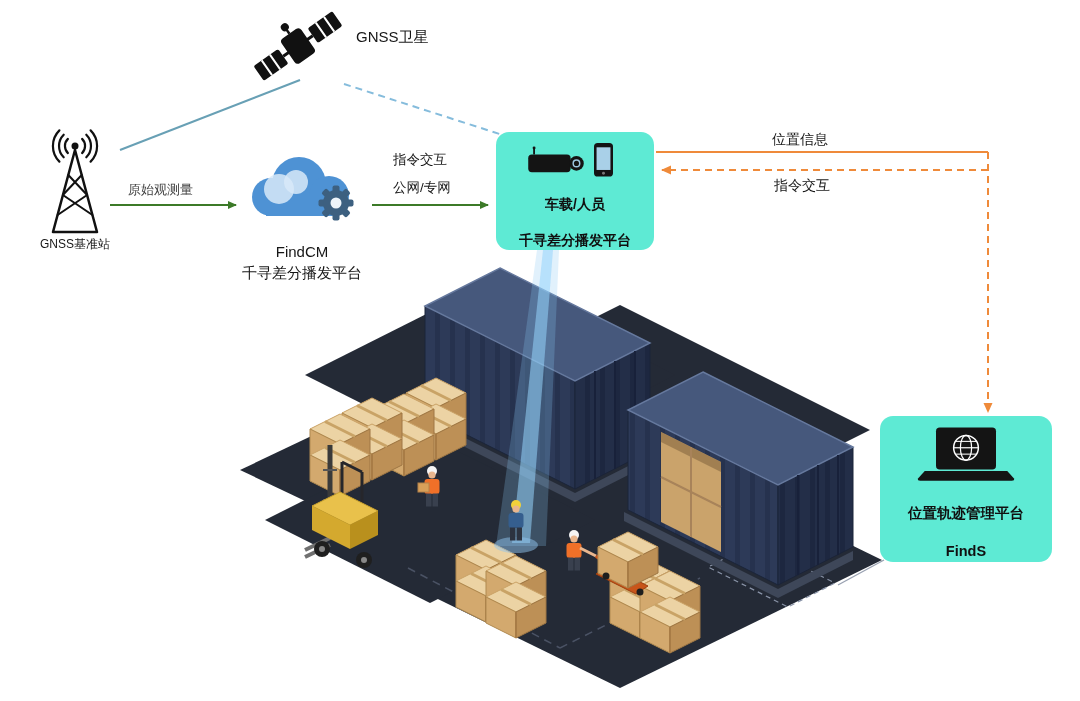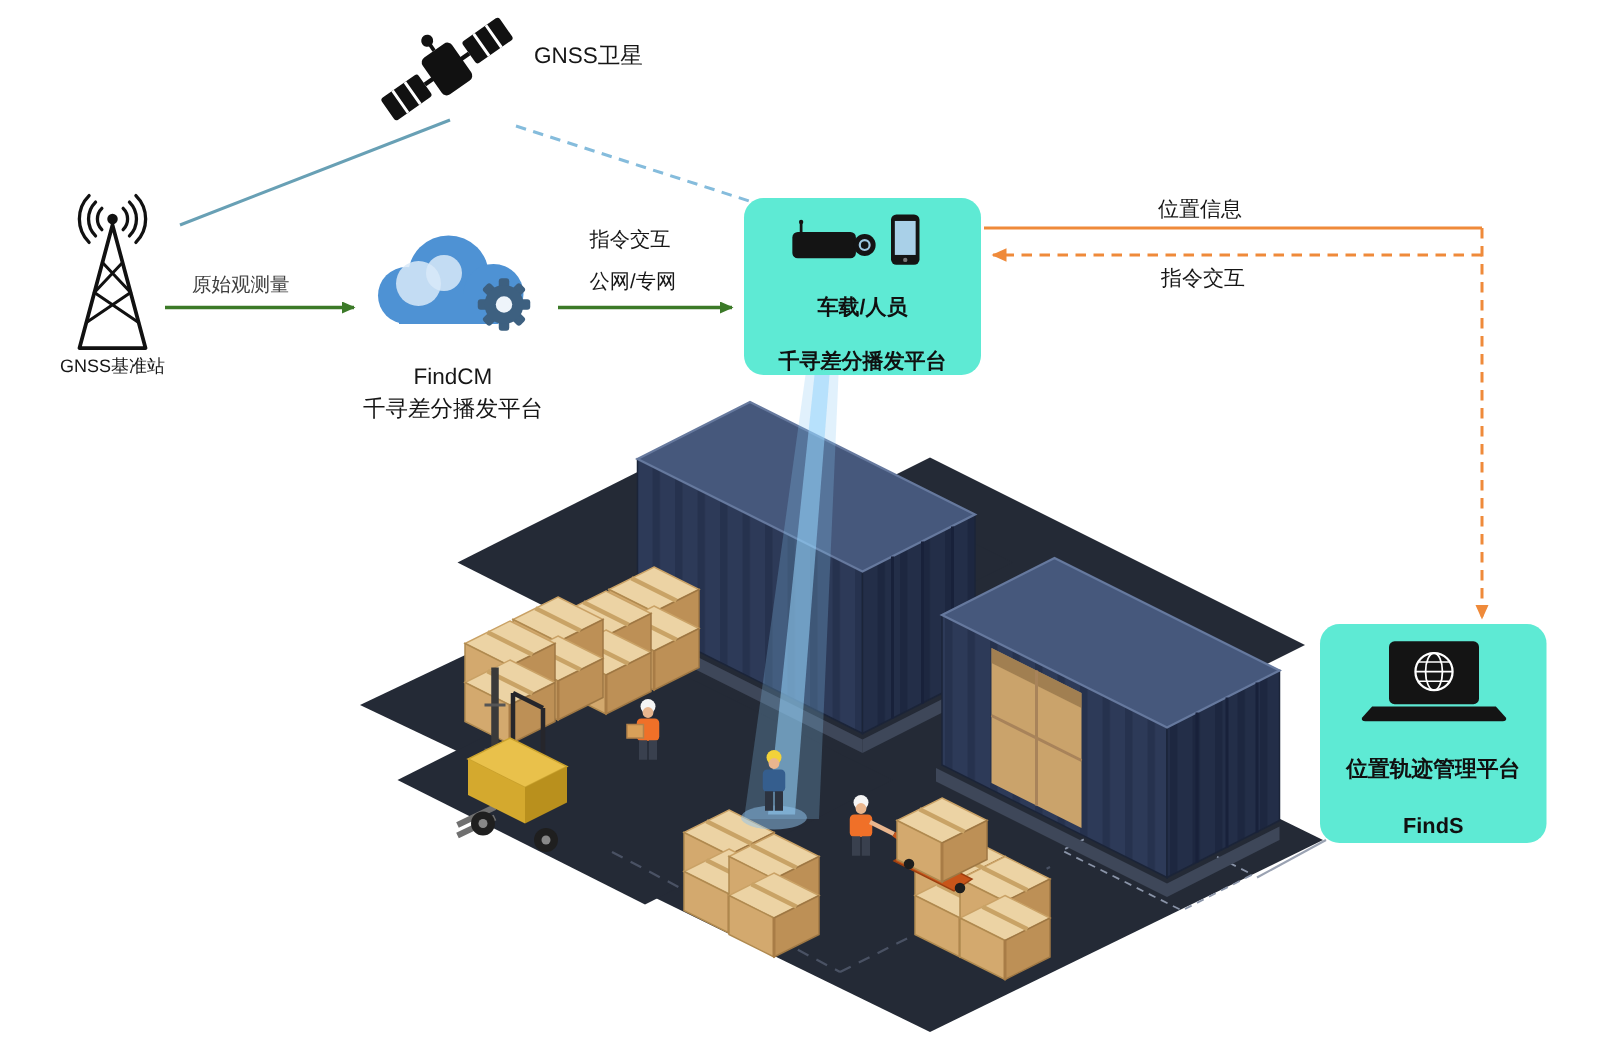--- a/index.html
+++ b/index.html
@@ -6,21 +6,21 @@
   .canvas{
     position:relative;width:1080px;height:701px;background:#ffffff;overflow:hidden;
     font-family:"Liberation Sans","DejaVu Sans",sans-serif;color:#111;
   }
   .art{position:absolute;left:0;top:0;width:1080px;height:701px;z-index:1;}
   .card{
     position:absolute;z-index:2;background:#5eead4;border-radius:13px;
     display:flex;flex-direction:column;align-items:center;box-sizing:border-box;gap:17px;
   }
   .card.terminal{left:496px;top:132px;width:158px;height:118px;padding-top:8px;}
-  .card.finds{left:880px;top:416px;width:151px;height:146px;padding-top:10px;}
+  .card.finds{left:880px;top:416px;width:172px;height:146px;padding-top:10px;}
   .card-line{font-weight:700;font-size:14px;line-height:19px;color:#101010;text-align:center;}
   .card.finds .card-line{font-size:14.5px;line-height:21px;}
   .lbl{position:absolute;z-index:3;font-weight:400;color:#161616;white-space:nowrap;}
   .lbl-satellite{left:356px;top:28px;font-size:15px;}
   .lbl-base{left:10px;top:236px;width:130px;text-align:center;font-size:12px;}
   .lbl-cloud{left:212px;top:241px;width:180px;text-align:center;font-size:15px;line-height:21px;}
   .lbl-rawobs{left:128px;top:181px;font-size:13px;color:#404040;}
   .lbl-diff{left:393px;top:146px;font-size:13.5px;line-height:28px;}
   .lbl-pos{left:772px;top:131px;font-size:14px;}
   .lbl-cmd{left:774px;top:177px;font-size:14px;}

